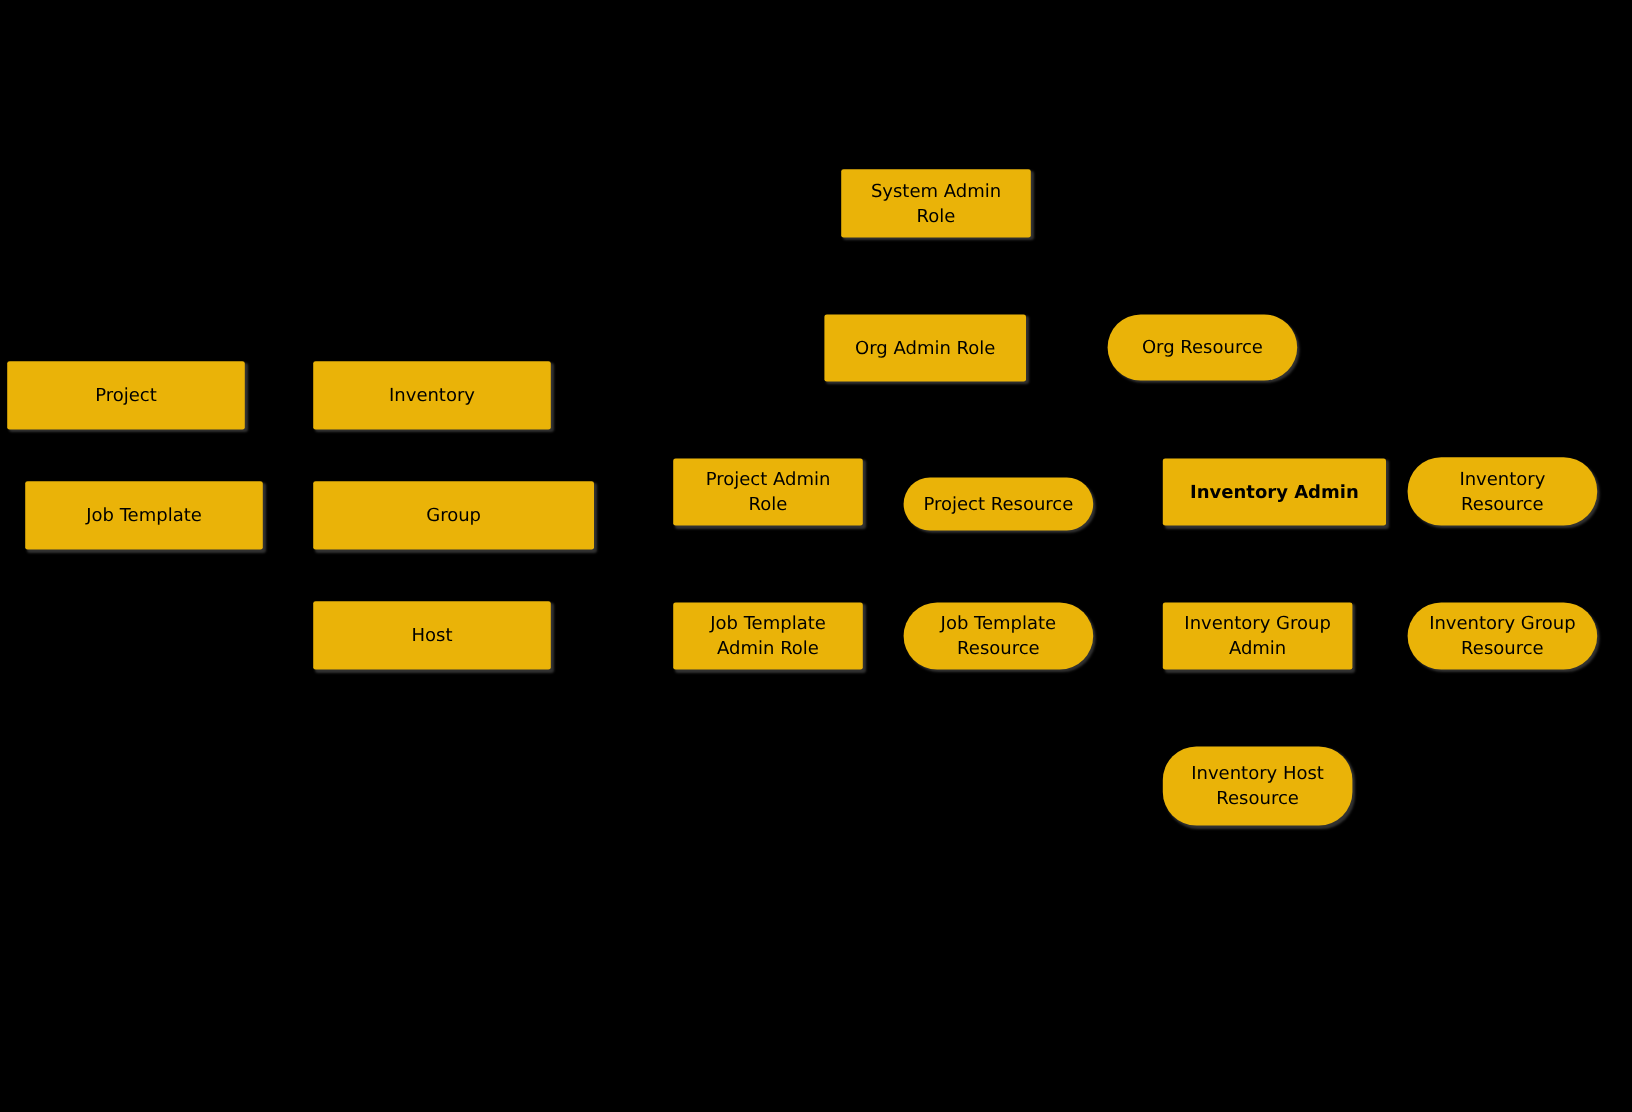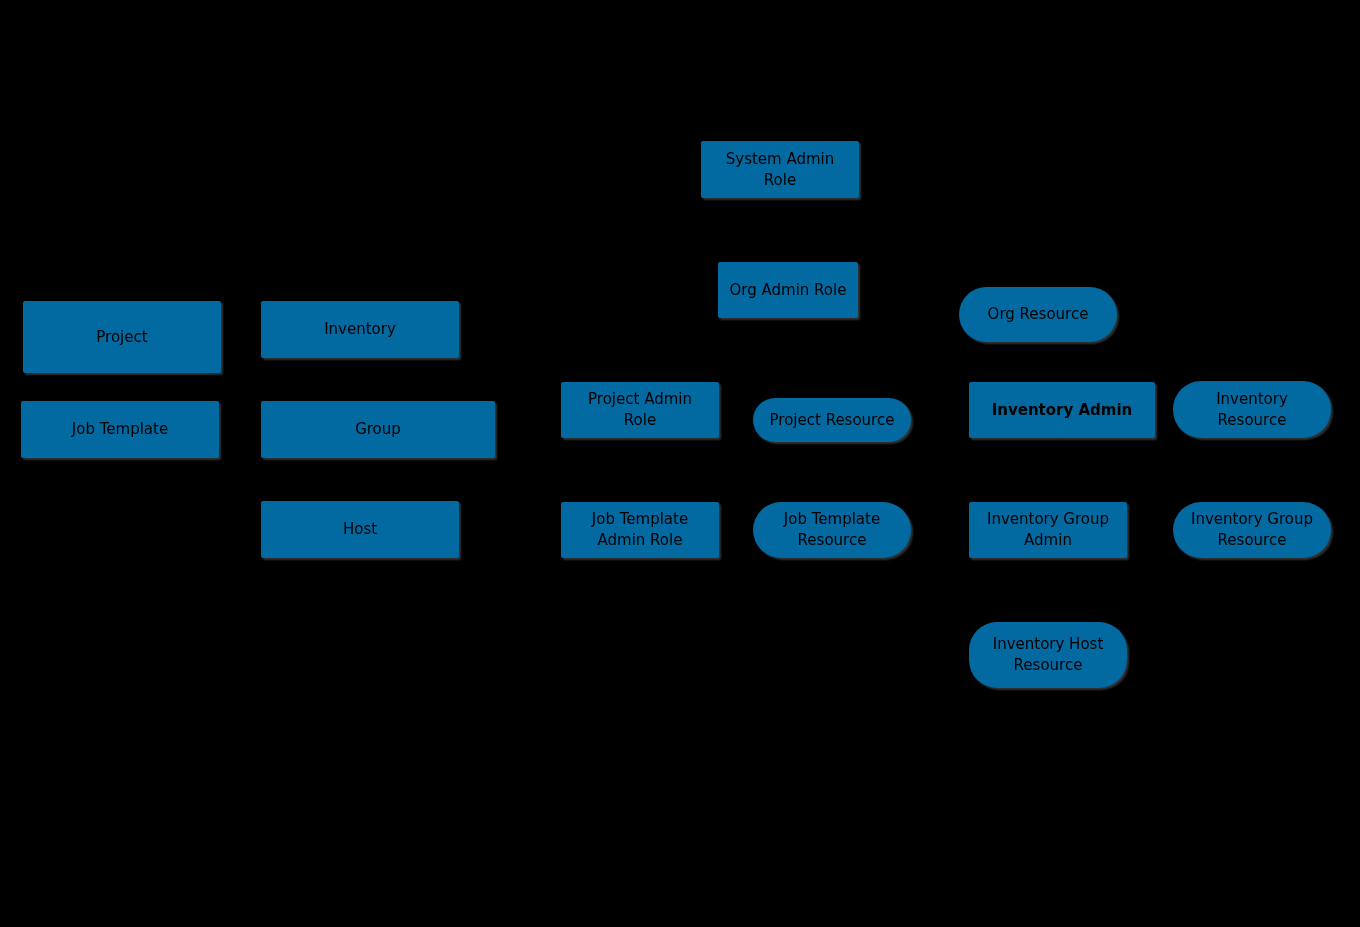--- a/index.html
+++ b/index.html
@@ -15,21 +15,21 @@
   }
   .canvas {
     position: relative;
     width: 1360px;
     height: 927px;
     background: #000000;
   }
   .node {
     position: absolute;
     box-sizing: border-box;
-    background: #0369a1;
+    background: #eab308;
     color: #000000;
     display: flex;
     align-items: center;
     justify-content: center;
     text-align: center;
     font-size: 15px;
     line-height: 1.4;
     white-space: pre-line;
     padding: 4px 10px;
     box-shadow: 2px 2px 2px rgba(110,110,110,0.45);
@@ -40,36 +40,36 @@
   .stadium {
     border-radius: 28px;
   }
 </style>
 </head>
 <body>
 
 <div class="canvas">
 
 
-  <div class="node rect" style="left:23px; top:301px; width:198px; height:72px;">Project</div>
+  <div class="node rect" style="left:6px; top:301px; width:198px; height:57px;">Project</div>
 
   <div class="node rect" style="left:261px; top:301px; width:198px; height:57px;">Inventory</div>
 
   <div class="node rect" style="left:21px; top:401px; width:198px; height:57px;">Job Template</div>
 
   <div class="node rect" style="left:261px; top:401px; width:234px; height:57px;">Group</div>
 
   <div class="node rect" style="left:261px; top:501px; width:198px; height:57px;">Host</div>
 
   <div class="node rect" style="left:701px; top:141px; width:158px; height:57px;">System Admin
 Role</div>
 
-  <div class="node rect" style="left:718px; top:262px; width:140px; height:56px;">Org Admin Role</div>
+  <div class="node rect" style="left:687px; top:262px; width:168px; height:56px;">Org Admin Role</div>
 
-  <div class="node stadium" style="left:959px; top:262px; width:158px; height:55px;margin-top:25px;">Org Resource</div>
+  <div class="node stadium" style="left:923px; top:262px; width:158px; height:55px;">Org Resource</div>
 
   <div class="node rect" style="left:561px; top:382px; width:158px; height:56px;">Project Admin
 Role</div>
 
   <div class="node stadium" style="left:753px; top:398px; width:158px; height:44px;">Project Resource</div>
 
   <div class="node rect" style="left:969px; top:382px; width:186px; height:56px;font-weight:bold;">Inventory Admin</div>
 
   <div class="node stadium" style="left:1173px; top:381px; width:158px; height:57px;">Inventory
 Resource</div>

